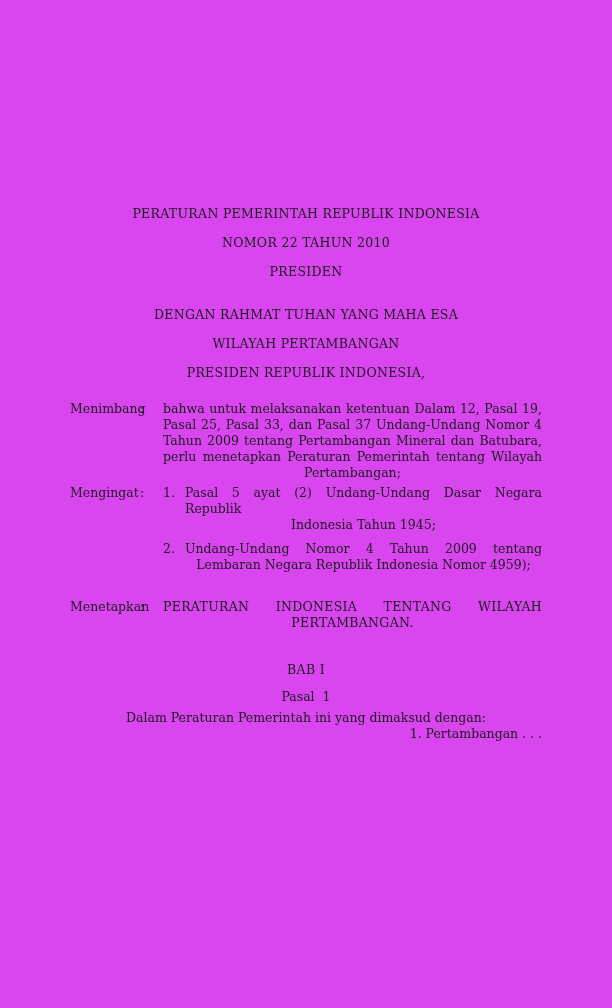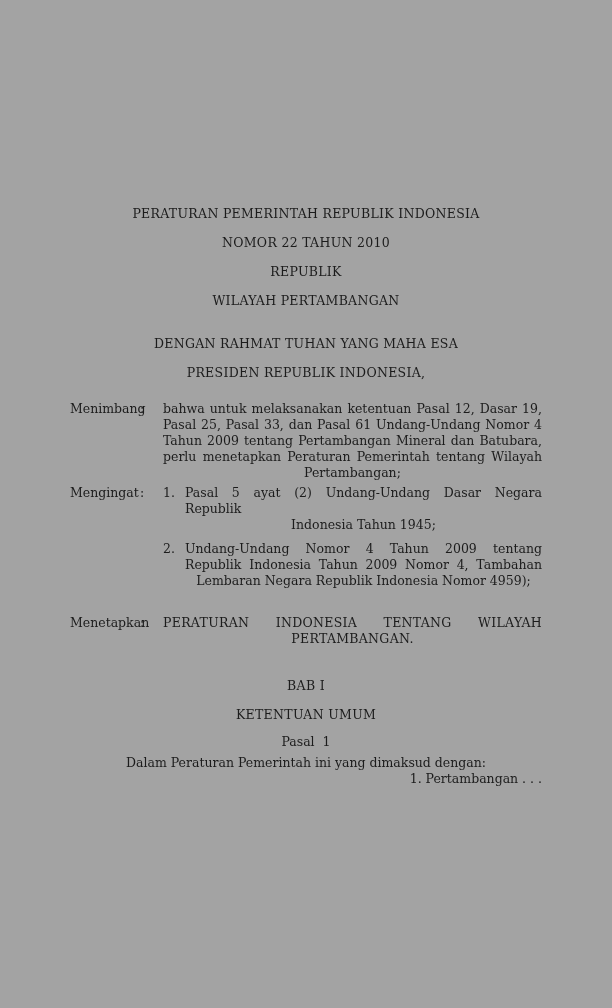--- a/index.html
+++ b/index.html
@@ -1,21 +1,21 @@
 <!DOCTYPE html>
 <html><head>
 <meta charset="utf-8">
 <style>
   * { margin: 0; padding: 0; box-sizing: border-box; }
   html, body { background: #ffffff; }
   .page {
     width: 612px;
     height: 1008px;
     margin: 0 auto;
-    background: #a3a3a3;
+    background: #d946ef;
     font-family: "DejaVu Serif", serif;
     font-size: 12.5px;
     line-height: 16px;
     color: #1c1c1c;
     padding: 206px 70px 0 70px;
     overflow: hidden;
     position: relative;
   }
   .center { text-align: center; }
   .caps { letter-spacing: 0.3px; }
@@ -52,31 +52,31 @@
   .pasal-intro { margin-top: 5px; }
   .catchword { text-align: right; }
 </style>
 </head>
 <body>
 
 <div class="page">
 
   <div class="center caps">PERATURAN PEMERINTAH REPUBLIK INDONESIA</div>
   <div class="center caps t2">NOMOR 22 TAHUN 2010</div>
-  <div class="center caps t3">REPUBLIK</div>
+  <div class="center caps t3">PRESIDEN</div>
+  <div class="center caps invocation">DENGAN RAHMAT TUHAN YANG MAHA ESA</div>
   <div class="center caps t4">WILAYAH PERTAMBANGAN</div>
-  <div class="center caps invocation">DENGAN RAHMAT TUHAN YANG MAHA ESA</div>
   <div class="center caps authority">PRESIDEN REPUBLIK INDONESIA,</div>
 
   <div class="clause menimbang">
     <div class="clause-label">Menimbang</div>
     <div class="clause-colon">:</div>
     <div class="clause-body">
-      <div class="jline">bahwa untuk melaksanakan ketentuan Pasal 12, Dasar 19,</div>
-      <div class="jline">Pasal 25, Pasal 33, dan Pasal 61 Undang-Undang Nomor 4</div>
+      <div class="jline">bahwa untuk melaksanakan ketentuan Dalam 12, Pasal 19,</div>
+      <div class="jline">Pasal 25, Pasal 33, dan Pasal 37 Undang-Undang Nomor 4</div>
       <div class="jline">Tahun 2009 tentang Pertambangan Mineral dan Batubara,</div>
       <div class="jline">perlu menetapkan Peraturan Pemerintah tentang Wilayah</div>
       <div class="lline">Pertambangan;</div>
     </div>
   </div>
 
   <div class="clause mengingat">
     <div class="clause-label">Mengingat</div>
     <div class="clause-colon">:</div>
     <div class="clause-body">
@@ -86,39 +86,37 @@
         <div class="item-text">
           <div class="jline">Pasal 5 ayat (2) Undang-Undang Dasar Negara Republik</div>
           <div class="lline">Indonesia Tahun 1945;</div>
         </div>
       </div>
 
       <div class="num-item">
         <div class="item-number">2.</div>
         <div class="item-text">
           <div class="jline">Undang-Undang Nomor 4 Tahun 2009 tentang</div>
-          <div class="jline">Republik Indonesia Tahun 2009 Nomor 4, Tambahan</div>
           <div class="lline">Lembaran Negara Republik Indonesia Nomor 4959);</div>
         </div>
       </div>
 
     </div>
   </div>
 
 
   <div class="clause menetapkan">
     <div class="clause-label">Menetapkan</div>
     <div class="clause-colon">:</div>
     <div class="clause-body">
       <div class="jline caps">PERATURAN INDONESIA TENTANG WILAYAH</div>
       <div class="lline caps">PERTAMBANGAN.</div>
     </div>
   </div>
 
   <div class="center caps bab-number">BAB I</div>
-  <div class="center caps bab-title">KETENTUAN UMUM</div>
 
   <div class="center pasal-heading">Pasal  1</div>
   <div class="center pasal-intro">Dalam Peraturan Pemerintah ini yang dimaksud dengan:</div>
 
   <div class="catchword">1. Pertambangan . . .</div>
 
 </div>
 
 </body></html>

